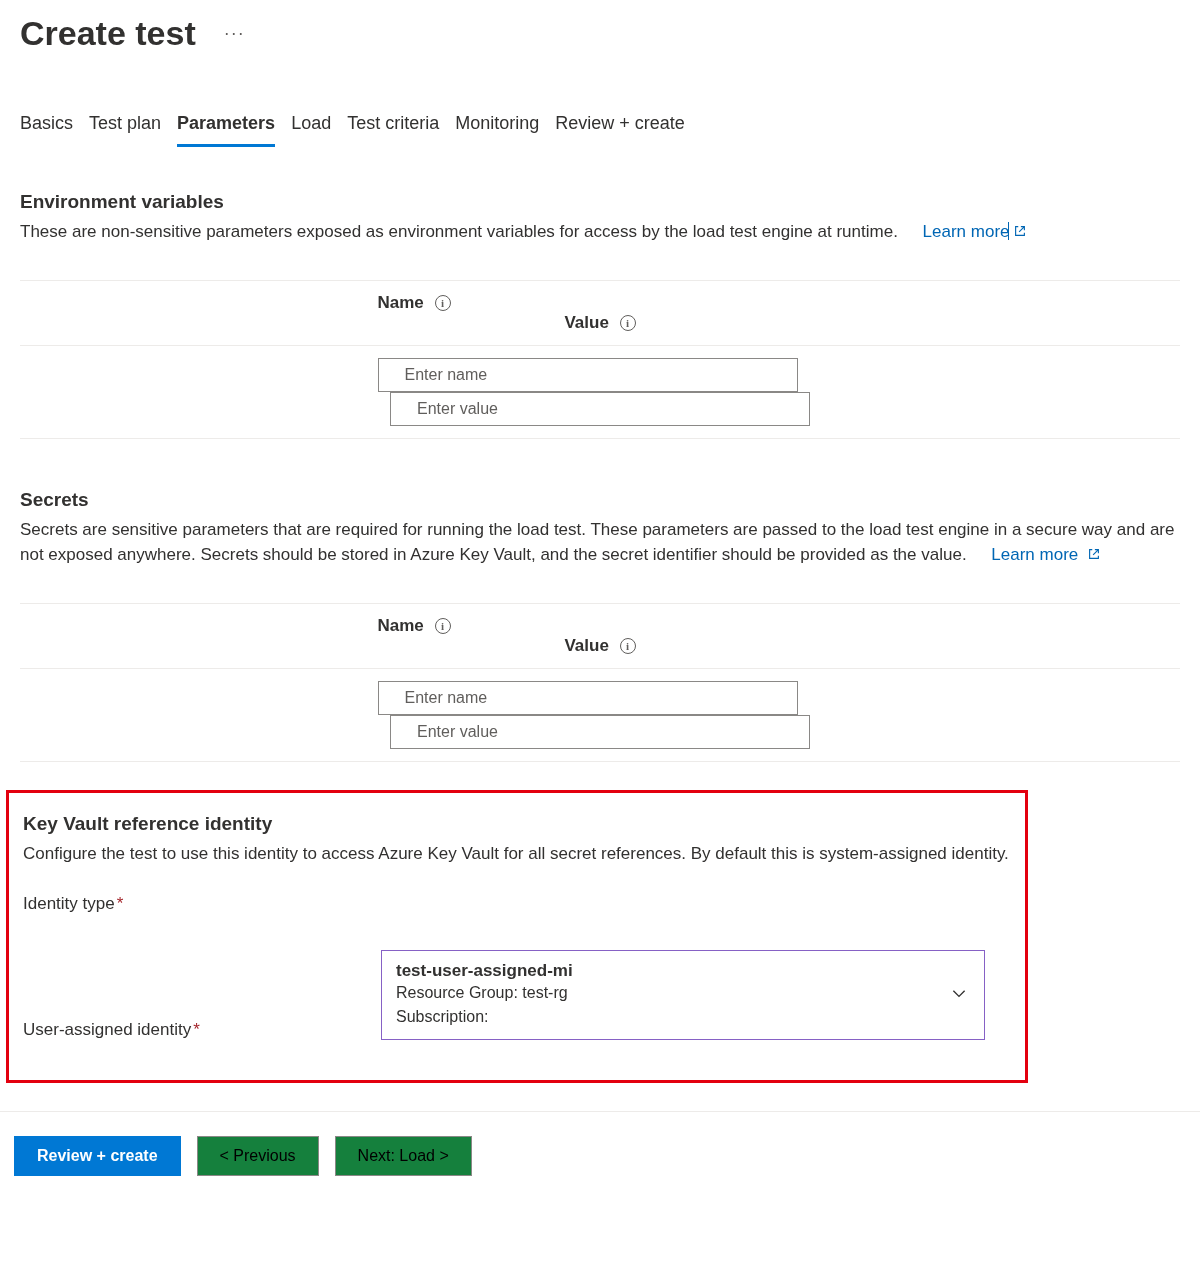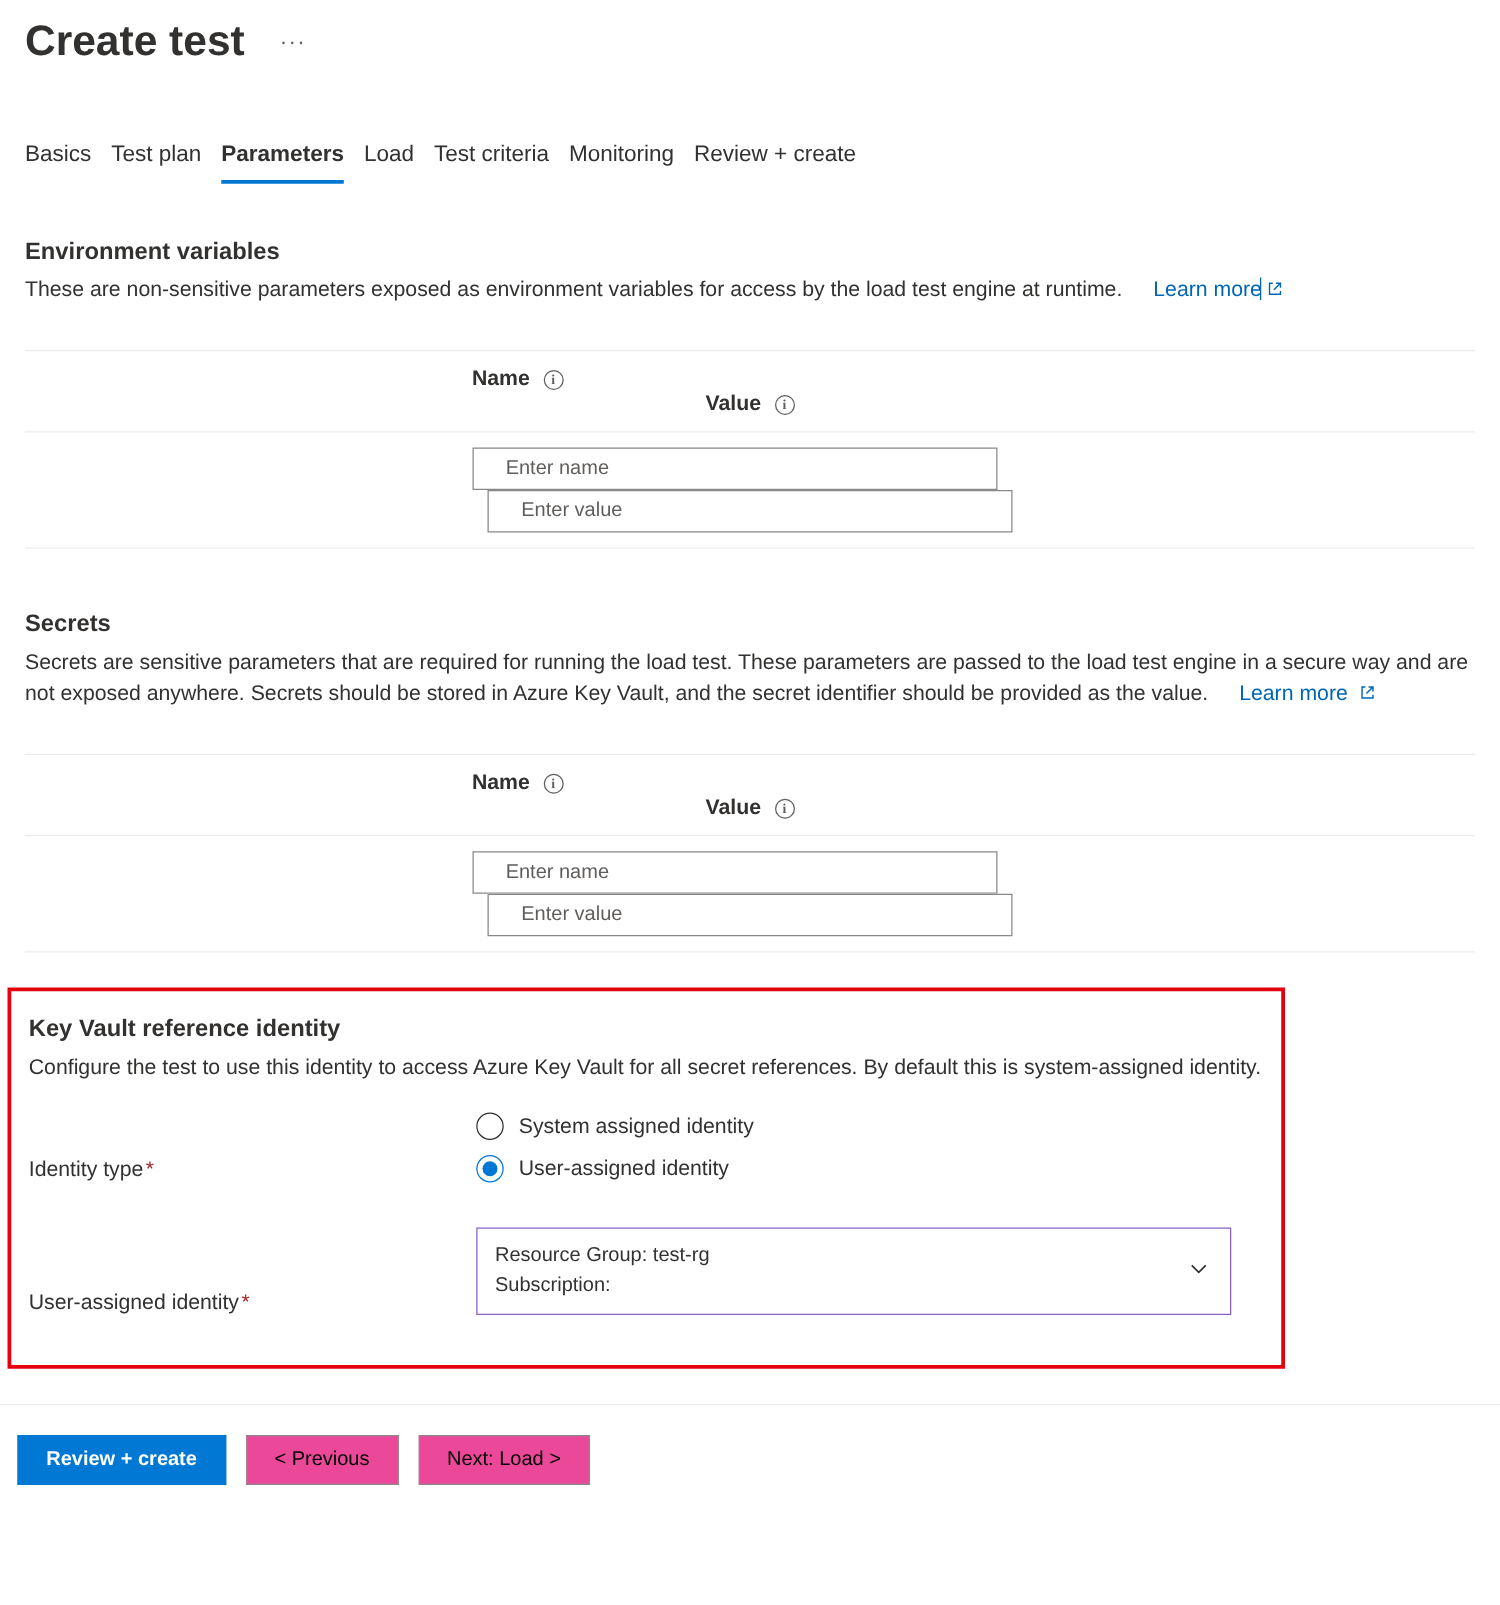--- a/index.html
+++ b/index.html
@@ -192,21 +192,21 @@
     .footer-buttons {
       display: flex;
       gap: 16px;
       margin-left: -6px;
     }
     .btn {
       height: 40px;
       padding: 0 22px;
       font-size: 16px;
       border: 1px solid #8a8886;
-      background: #ec4899;
+      background: #15803d;
       cursor: pointer;
       font-family: inherit;
     }
     .btn-primary {
       background: #0078d4;
       border-color: #0078d4;
       color: #fff;
       font-weight: 600;
     }
   </style>
@@ -289,39 +289,28 @@
 </div>
 
 <div class="callout">
   <div class="section-title">Key Vault reference identity</div>
   <div class="section-desc">Configure the test to use this identity to access Azure Key Vault for all secret references. By default this is system-assigned identity.</div>
 
   <div class="form-row">
     <div class="form-label">
       <span>Identity type</span><span class="required">*</span>
     </div>
-    <div class="radio-group">
-      <div class="radio-option">
-        <span class="radio-circle"></span>
-        <span>System assigned identity</span>
-      </div>
-      <div class="radio-option">
-        <span class="radio-circle selected">
-            <span class="radio-dot"></span>
-          </span>
-        <span>User-assigned identity</span>
-      </div>
-    </div>
   </div>
 
   <div class="form-row" style="margin-top:36px">
     <div class="form-label">
       <span>User-assigned identity</span><span class="required">*</span>
     </div>
     <div class="dropdown">
+      <div class="dropdown-title">test-user-assigned-mi</div>
       <div class="dropdown-sub">Resource Group: test-rg</div>
       <div class="dropdown-sub">Subscription:</div>
       <span class="chevron-down">
         <svg width="18" height="18" viewBox="0 0 16 16">
             <path d="M3 6l5 5 5-5" stroke="#323130" stroke-width="1.2" fill="none"></path>
           </svg>
       </span>
     </div>
   </div>
 </div>

